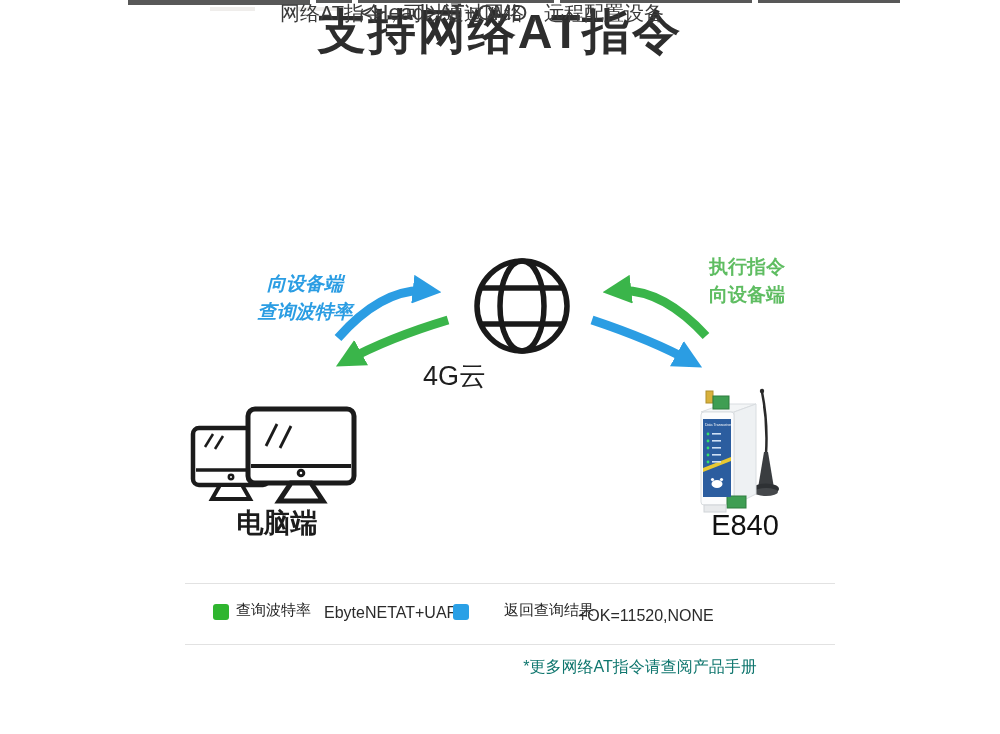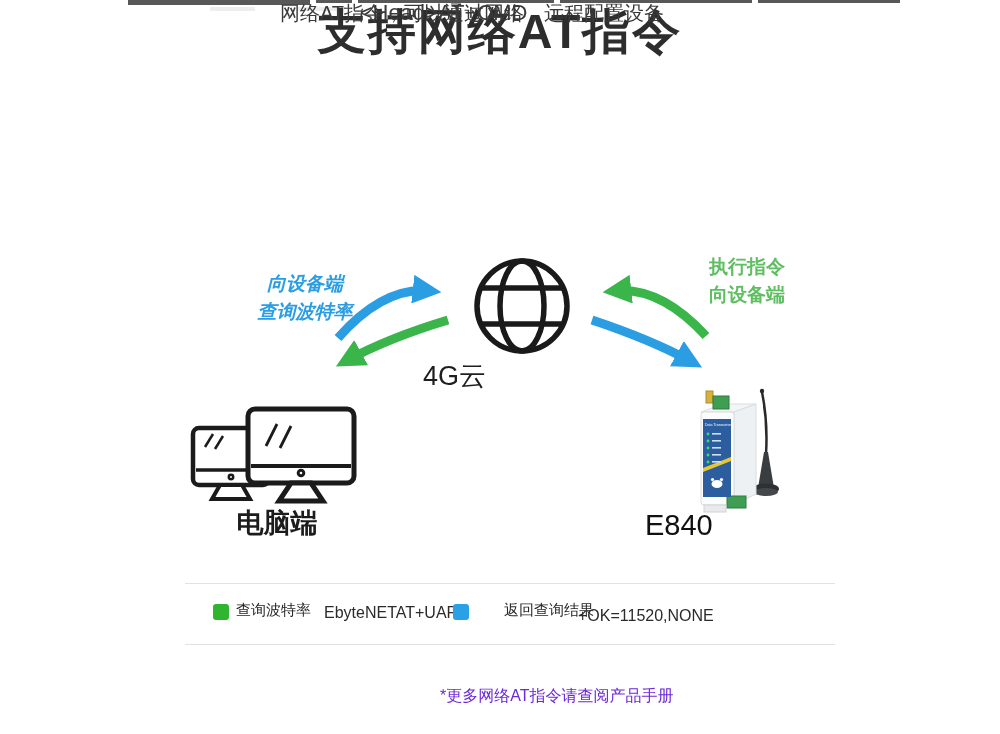--- a/index.html
+++ b/index.html
@@ -16,27 +16,27 @@
          color:#2d2d2d;letter-spacing:2px;}
   .subtitle{left:12px;top:133;width:920px;text-align:center;font-size:20px;color:#3a3a3a;}
   .cmd{left:0;top:176;width:887px;text-align:center;font-size:22px;color:#3a3a3a;}
   
   .flow-label{width:130px;text-align:center;font-size:19px;font-weight:700;line-height:28px;}
   .flow-label.send{left:240px;top:270px;color:#2b9de3;font-style:italic;}
   .flow-label.ret{left:682px;top:253px;color:#5fbd62;}
   .cloud-label{left:423px;top:358px;width:200px;font-size:27px;color:#1e1e1e;}
   .computer-label{left:177px;top:505px;width:200px;text-align:center;font-size:27px;
                   font-weight:700;color:#1c1c1c;}
-  .device-label{left:645px;top:509px;width:200px;text-align:left;font-size:29px;color:#111111;}
+  .device-label{left:645px;top:509px;width:200px;text-align:center;font-size:29px;color:#111111;}
   
   .rule{position:absolute;height:1px;background:#e2e2e2;left:185px;width:650px;}
   .legend-square{position:absolute;width:16px;height:16px;border-radius:3px;}
   .legend-label{position:absolute;font-size:15px;font-weight:500;color:#1f1f1f;}
   .legend-value{position:absolute;font-size:16px;color:#2b2b2b;}
-  .footnote{left:440px;top:686px;width:400px;text-align:left;font-size:16px;color:#6d28d9;}
+  .footnote{left:440px;top:657px;width:400px;text-align:center;font-size:16px;color:#0f766e;}
   svg{display:block;}
 </style>
 </head>
 <body>
 
 <div class="canvas">
 
   <div>
     <div class="seg" style="left:128px;width:182px;height:5px;"></div>
     <div class="seg" style="left:316px;width:36px;height:3px;"></div>

